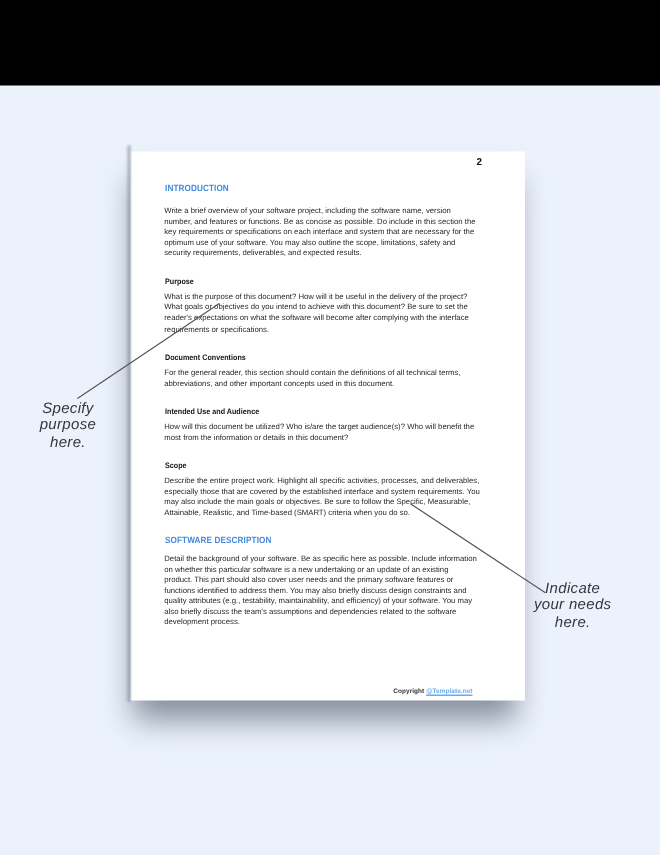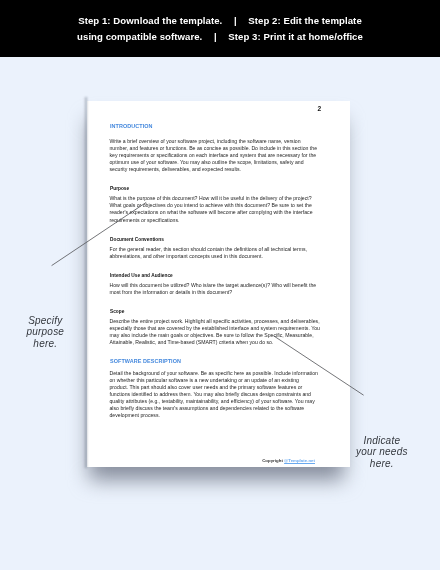--- a/index.html
+++ b/index.html
@@ -33,33 +33,31 @@
        line-height:7.05px;white-space:nowrap;transform:scaleX(0.90);
        transform-origin:left center;}
       .tx{color:#262626;font-size:5.17px;line-height:7.05px;white-space:nowrap;}
 
   .copy{position:absolute;left:109.5px;width:205.5px;top:457.6px;text-align:right;
         font-size:4.3px;font-weight:bold;color:#333;line-height:6px;letter-spacing:.04px;}
   .copy .lnk{color:#6aaaf0;text-decoration:underline;font-weight:bold;}
 
   
   .ann{position:absolute;font-style:italic;font-size:10.0px;color:#33373d;text-align:center;
-       line-height:11.25px;letter-spacing:.22px;margin-top:48px;}
+       line-height:11.25px;letter-spacing:.22px;}
   .ann-l{left:4.3px;top:267.0px;width:82px;}
   .ann-r{left:338.8px;top:387px;width:86px;}
   svg.leader{position:absolute;left:0;top:0;width:440px;height:570px;pointer-events:none;}
 </style>
 </head>
 <body>
 
 <div id="stage">
 
   <div class="banner">
-    <div class="banner-line bl1"><span>Step 1: Download the template.</span><span class="sep">|</span><span>Step 2: Edit the template</span></div>
-    <div class="banner-line bl2"><span>using compatible software.</span><span class="sep">|</span><span>Step 3: Print it at home/office</span></div>
   </div>
 
   <div class="shadow"></div>
   <div class="page"></div>
   <div class="edge"></div>
   <div class="pgnum">2</div>
   <div class="body" id="doc-body">
       <div class="blk sec" style="top: 3.9px;">
         <div>INTRODUCTION</div>
       </div>

